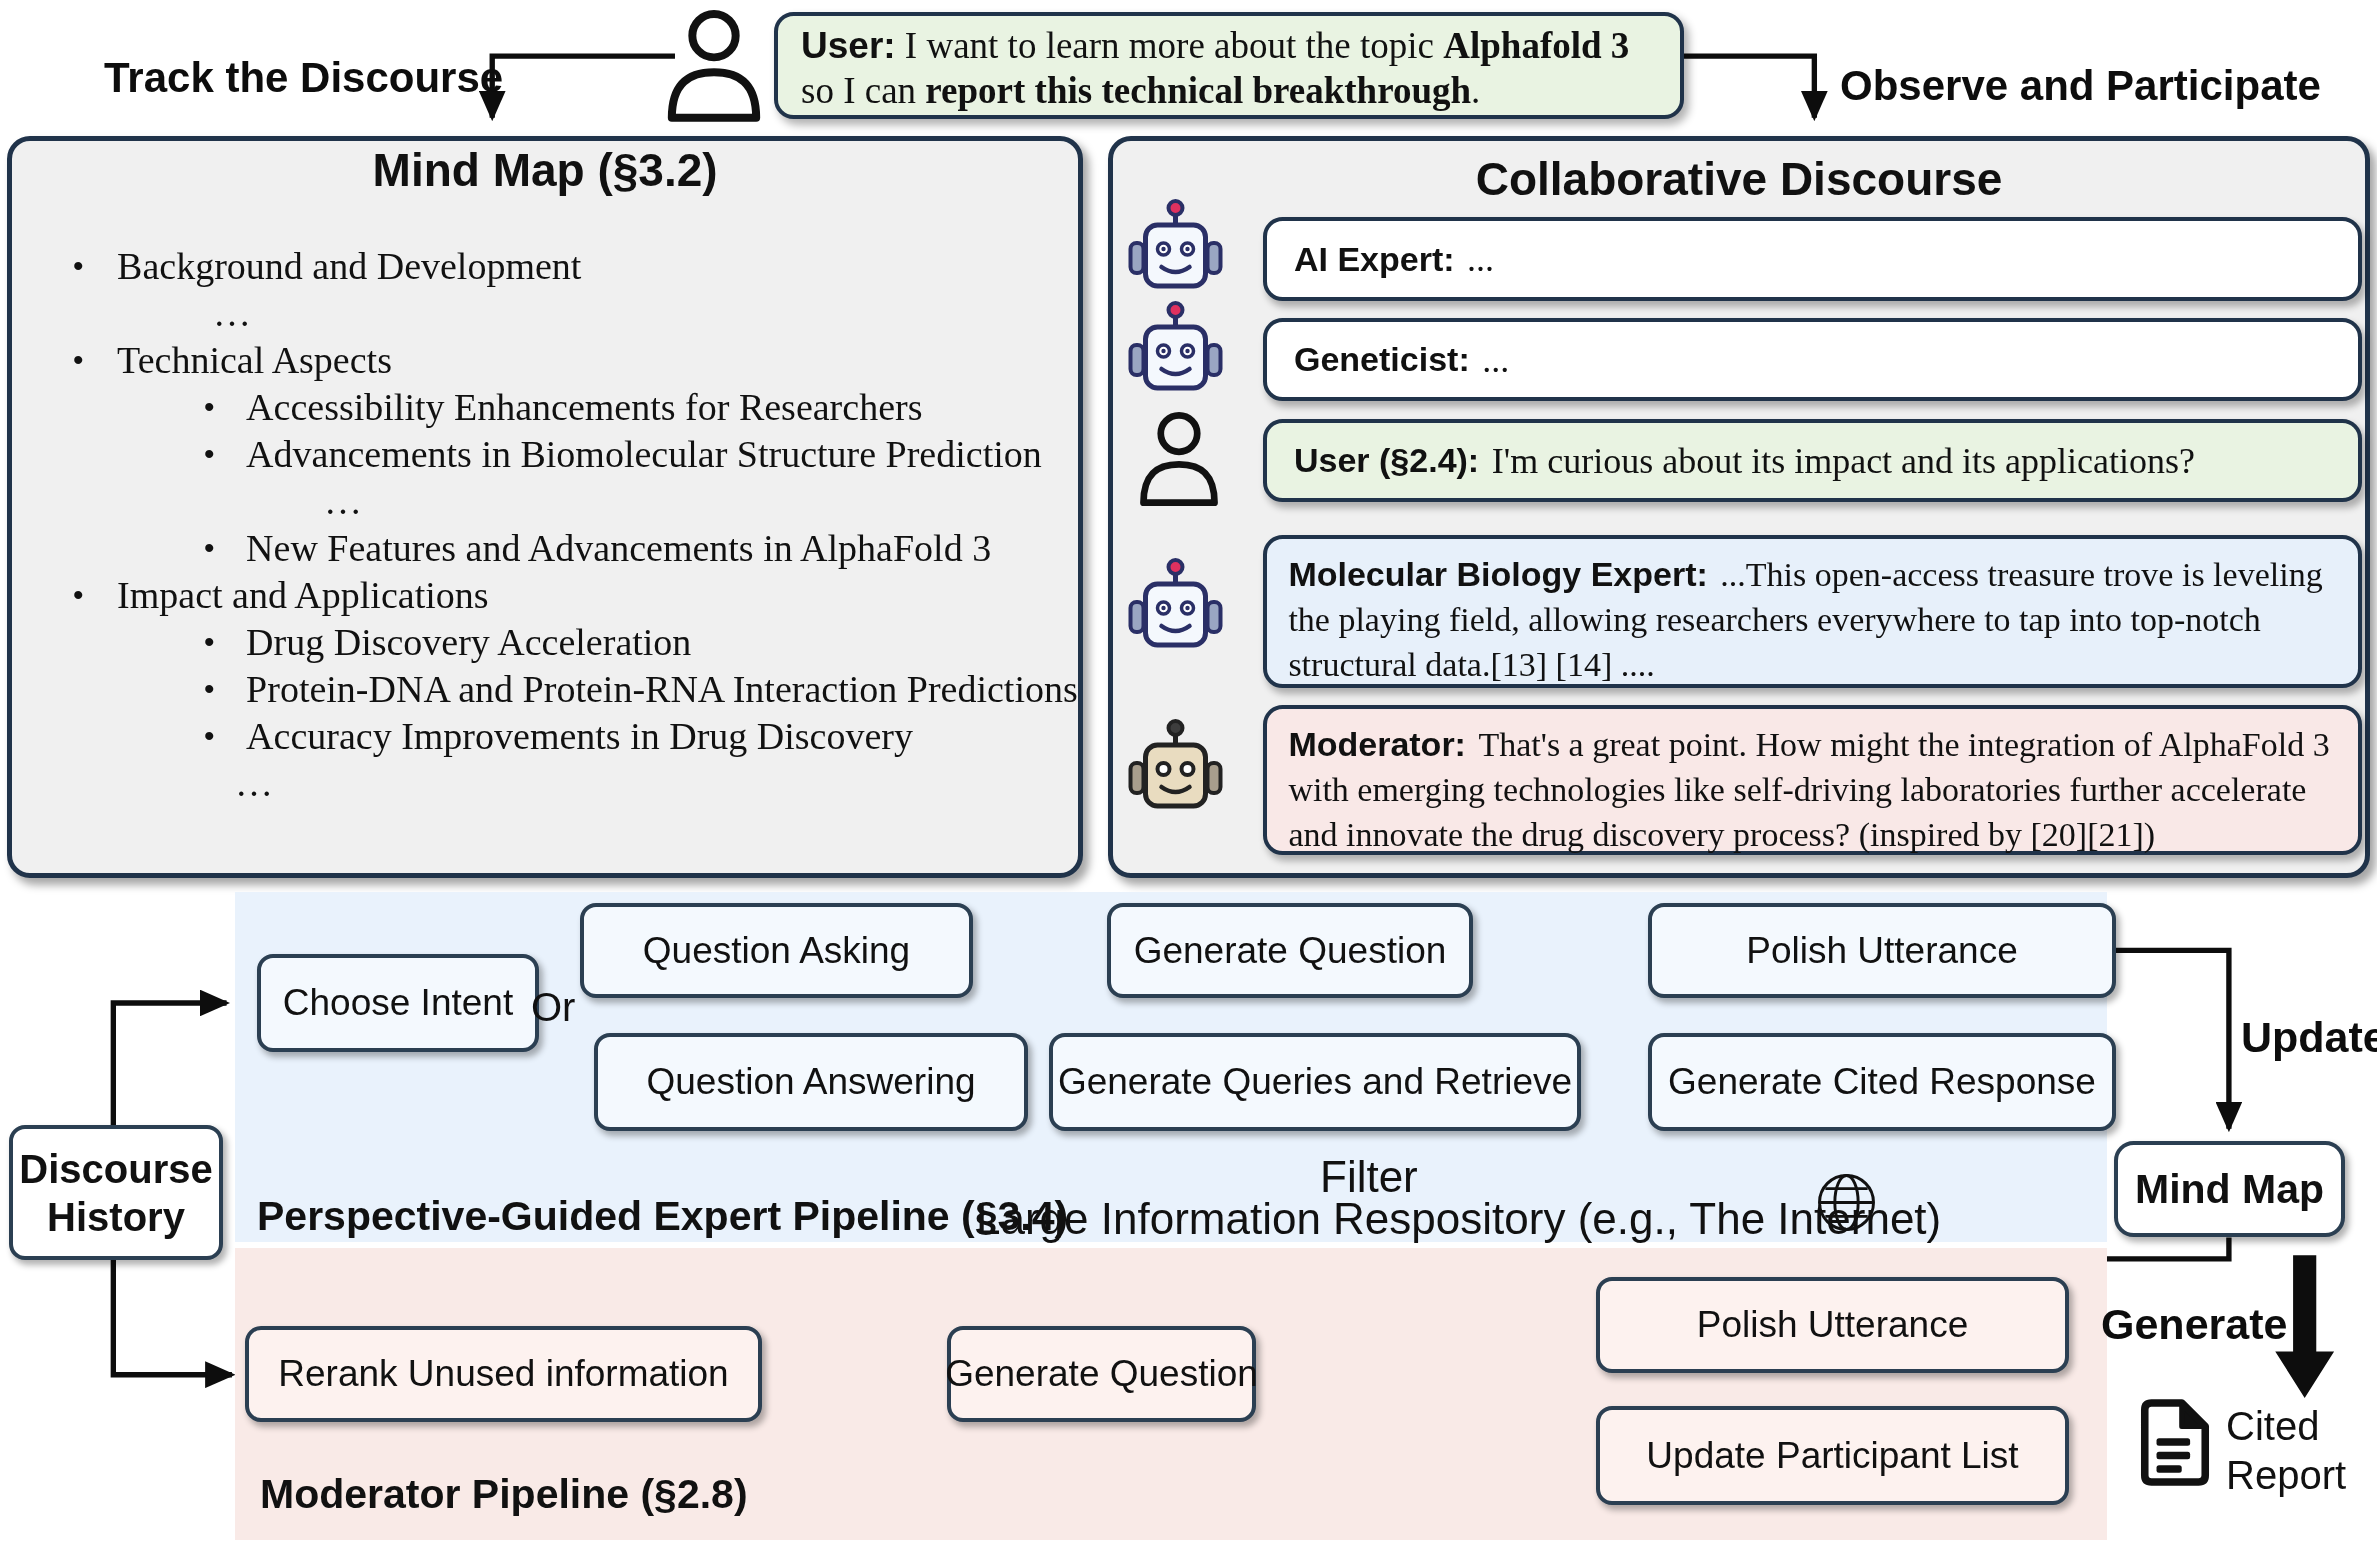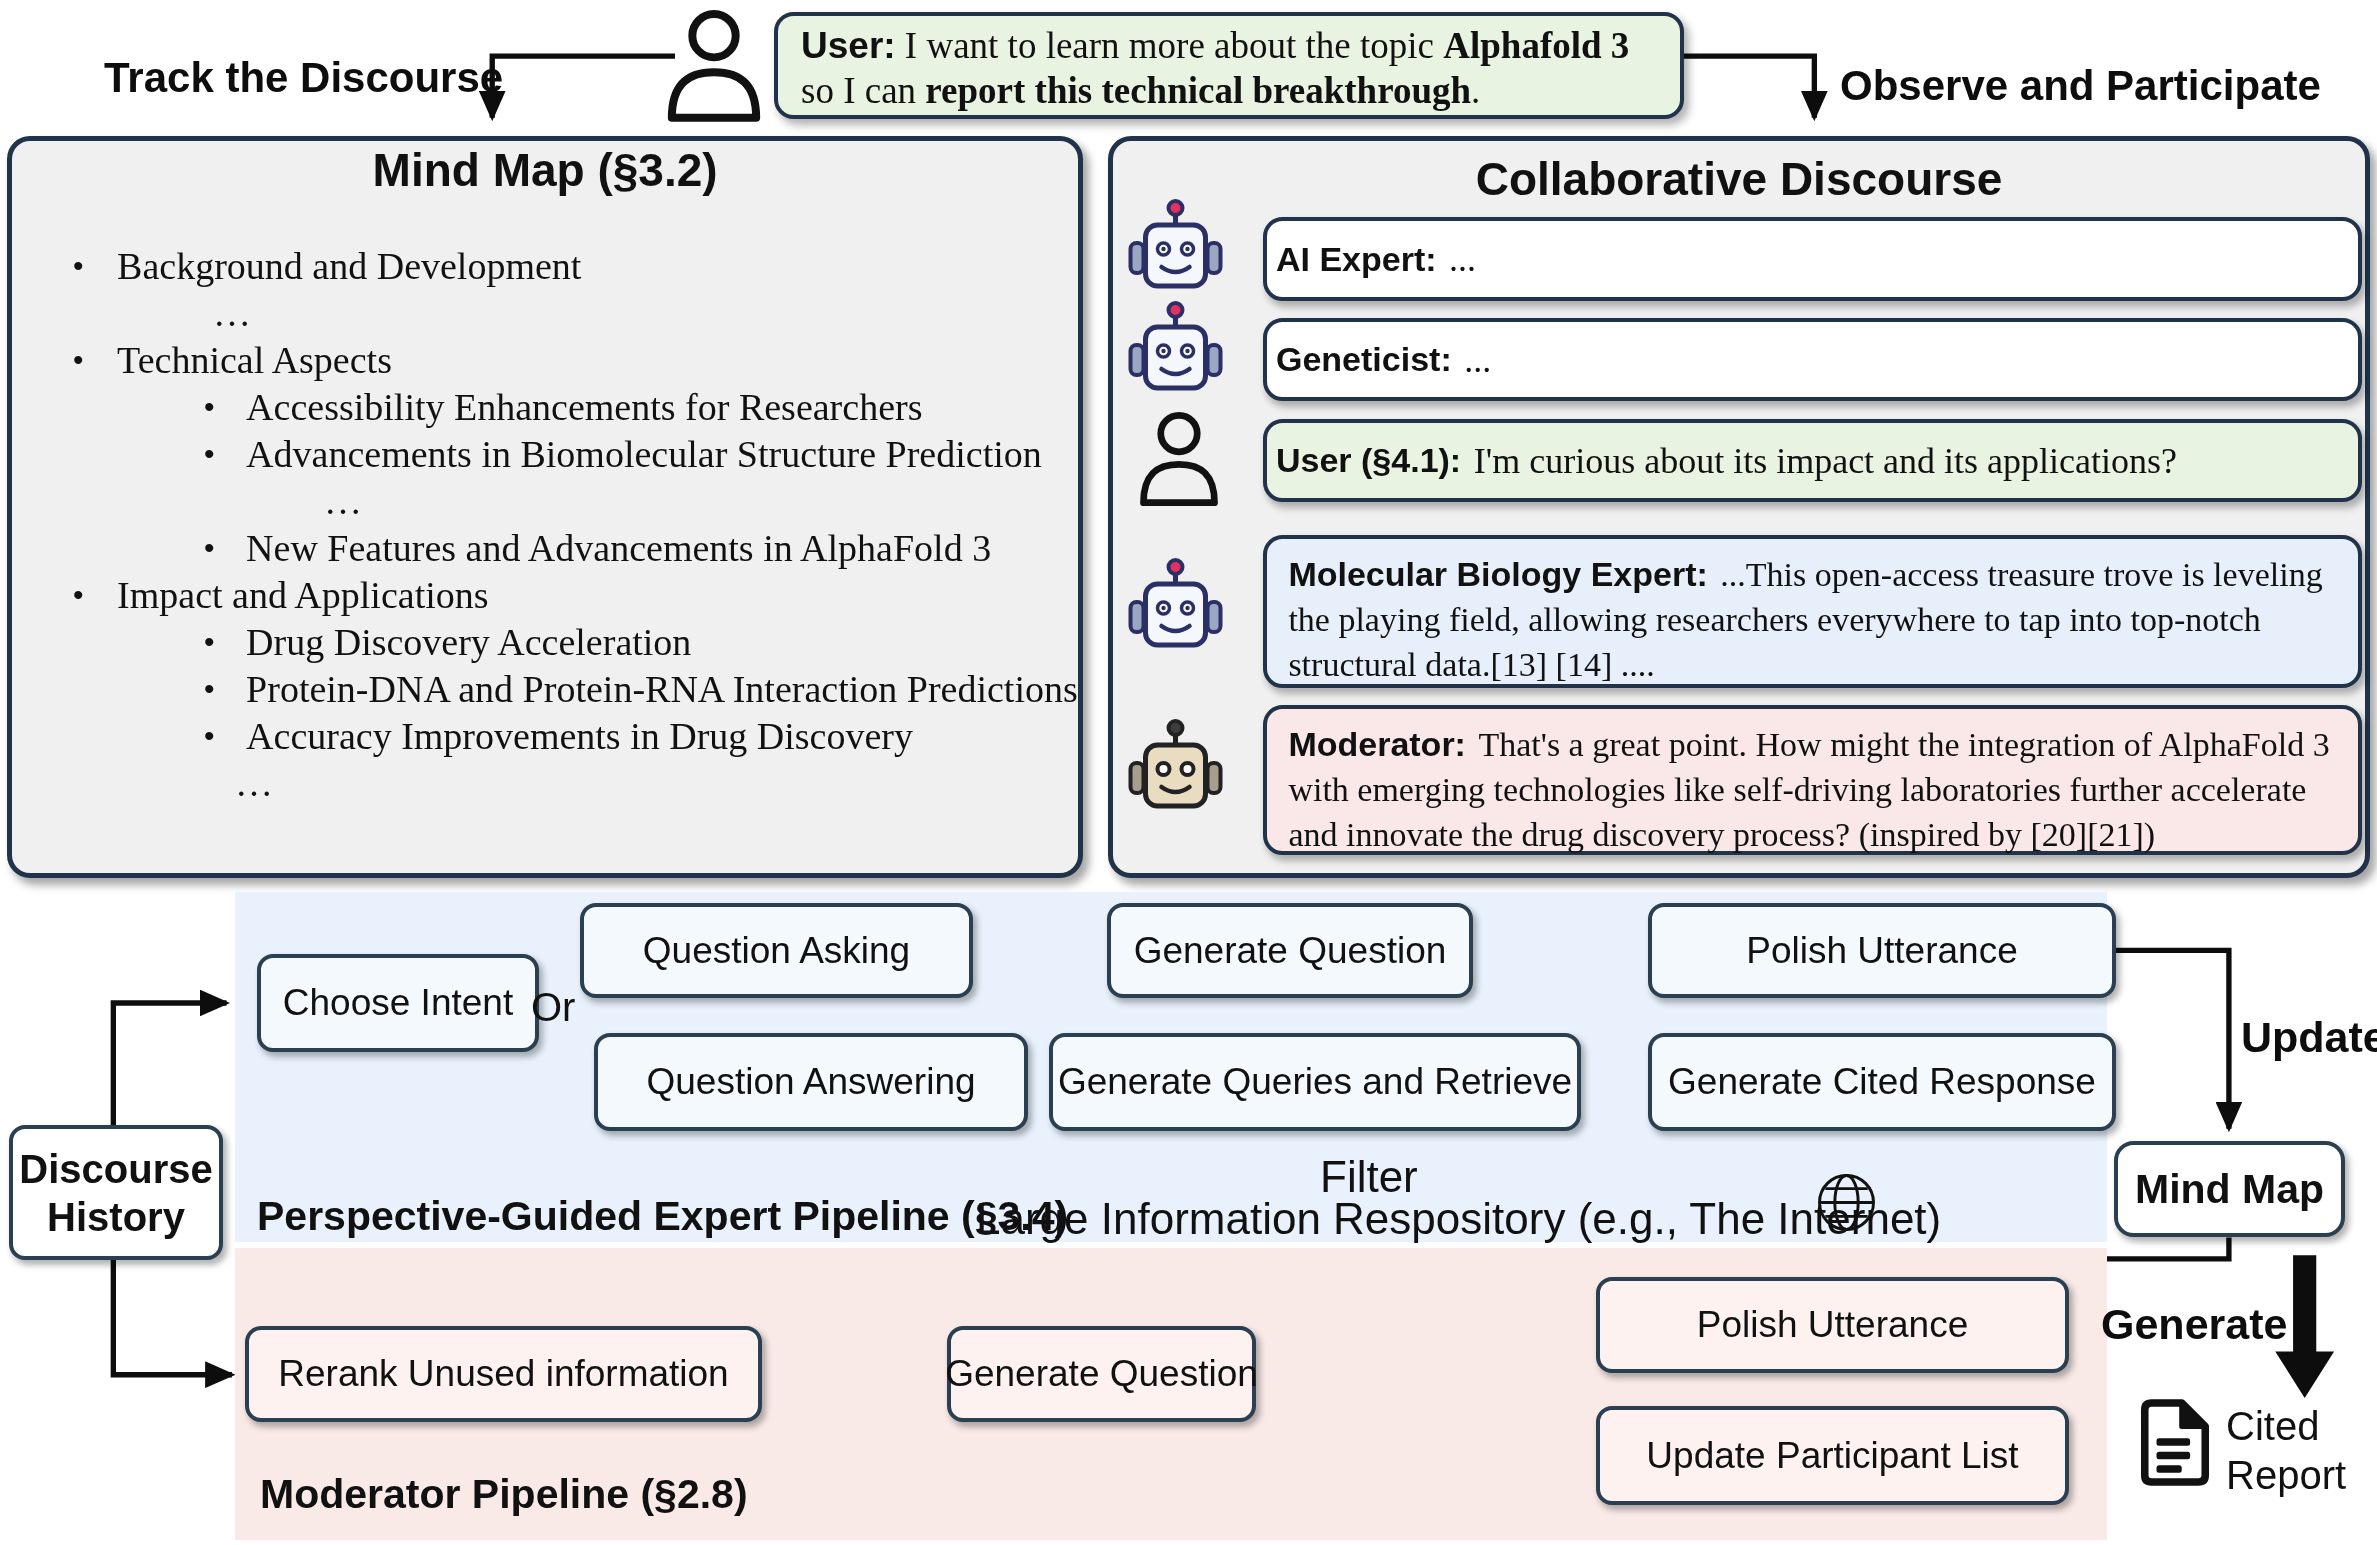--- a/index.html
+++ b/index.html
@@ -30,21 +30,21 @@
   .mm-row.l2 .bullet{left:192px;} .mm-row.l2 .txt{left:234px;}
   .mm-row.e1 .txt{left:201px;letter-spacing:4.5px;}
   .mm-row.e2 .txt{left:223px;letter-spacing:4.5px;}
   .mm-row.e3 .txt{left:312px;letter-spacing:4.5px;}
 
   
   .chat-bubble{position:absolute;left:1263px;width:1099px;border:4.5px solid var(--panel_border);
     border-radius:19.6px;box-sizing:border-box;box-shadow:3.6px 5.4px 7.1px rgba(0,0,0,.28);
     font-family:"Liberation Serif",serif;font-size:36px;}
   .chat-bubble .spk{font-family:"Liberation Sans",sans-serif;font-weight:bold;font-size:34px;margin-right:12.5px;}
-  .chat-bubble.one{display:flex;align-items:center;padding:0 9px;}
+  .chat-bubble.one{display:flex;align-items:center;padding:0 27px;}
   .chat-bubble.multi{display:block;padding:13.4px 21.4px 0 21.4px;line-height:45px;font-size:34px;}
   .bub-white{background:#fff;} .bub-green{background:var(--green_bubble);}
   .bub-blue{background:var(--blue_bubble);} .bub-pink{background:var(--pink_bubble);}
 
   
   .band-blue{left:235px;top:892px;width:1872px;height:350px;background:var(--blue_band);}
   .band-pink{left:235px;top:1248px;width:1872px;height:292px;background:var(--pink_band);}
   .band-label{font-weight:bold;font-size:41px;white-space:nowrap;}
 
   
@@ -198,21 +198,21 @@
   <div class="chat-bubble one bub-white" style="top:318px;height:83px;">
     <span class="spk">Geneticist:</span>
     <span class="cnt">...</span>
   </div>
 
   <svg class="abs" style="left:1131px;top:408px;" width="96" height="103" viewBox="0 0 100 104">
     <circle cx="50" cy="25" r="19" fill="none" stroke="#111" stroke-width="7"></circle>
     <path d="M13 97 C13 66 29 57 50 57 C71 57 87 66 87 97 Z" fill="none" stroke="#111" stroke-width="7" stroke-linejoin="round"></path>
   </svg>
   <div class="chat-bubble one bub-green" style="top:419px;height:83px;">
-    <span class="spk">User (§4.1):</span>
+    <span class="spk">User (§2.4):</span>
     <span class="cnt">I'm curious about its impact and its applications?</span>
   </div>
 
   <svg class="abs" style="left:1124px;top:557px;" width="103" height="112" viewBox="0 0 100 112">
     <line x1="50" y1="10" x2="50" y2="27" stroke="#2a2f66" stroke-width="5"></line>
     <circle cx="50" cy="10" r="7" fill="#e0315f" stroke="#2a2f66" stroke-width="4"></circle>
     <rect x="20" y="27" width="60" height="61" rx="12" fill="#f4f8fd" stroke="#2a2f66" stroke-width="5"></rect>
     <rect x="5" y="45" width="13" height="30" rx="6" fill="#9aa6c2" stroke="#2a2f66" stroke-width="4"></rect>
     <rect x="82" y="45" width="13" height="30" rx="6" fill="#9aa6c2" stroke="#2a2f66" stroke-width="4"></rect>
     <circle cx="38" cy="51" r="6" fill="#fff" stroke="#2a2f66" stroke-width="3.5"></circle>

